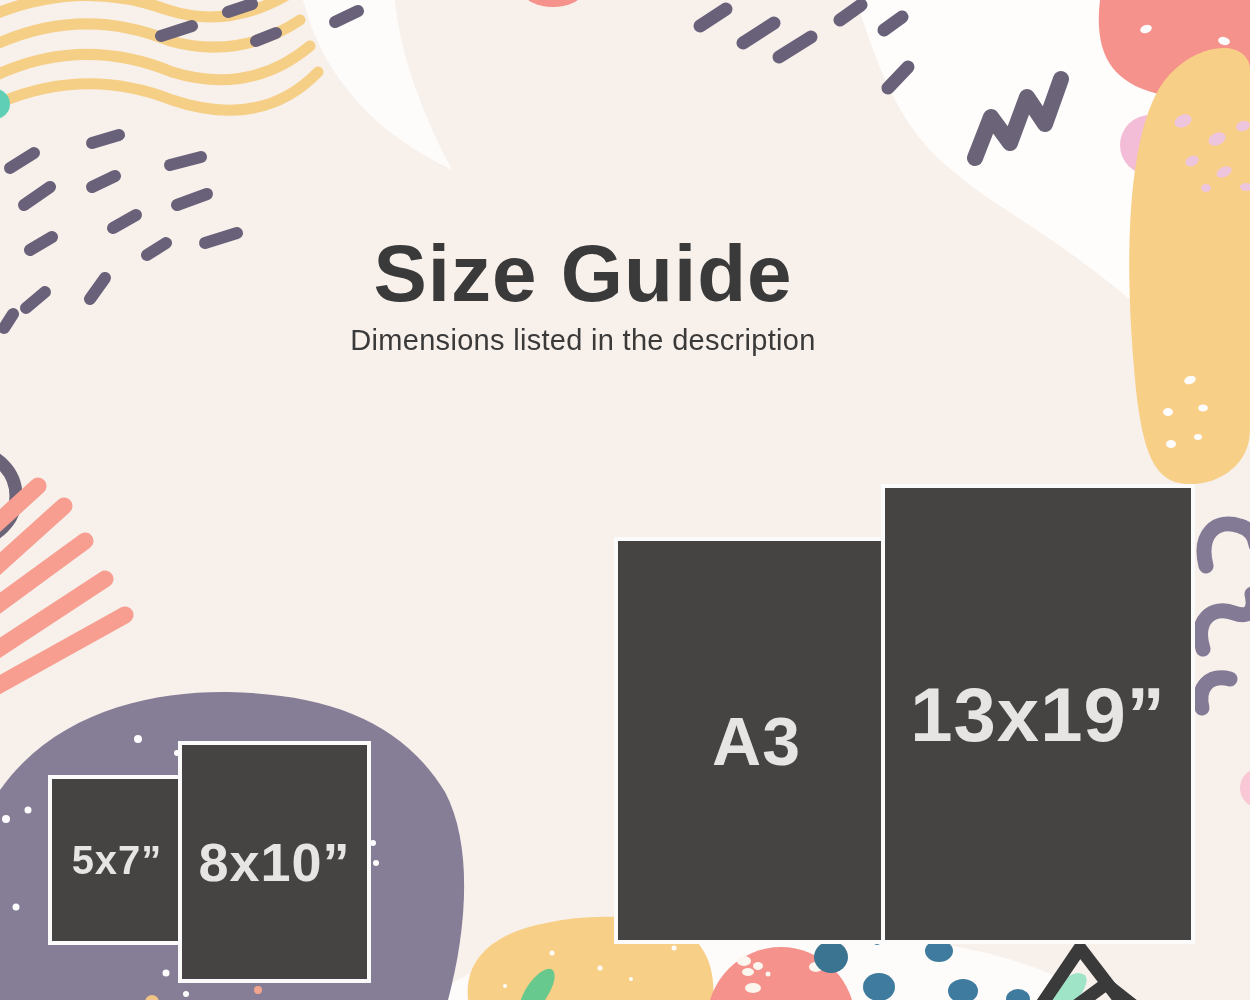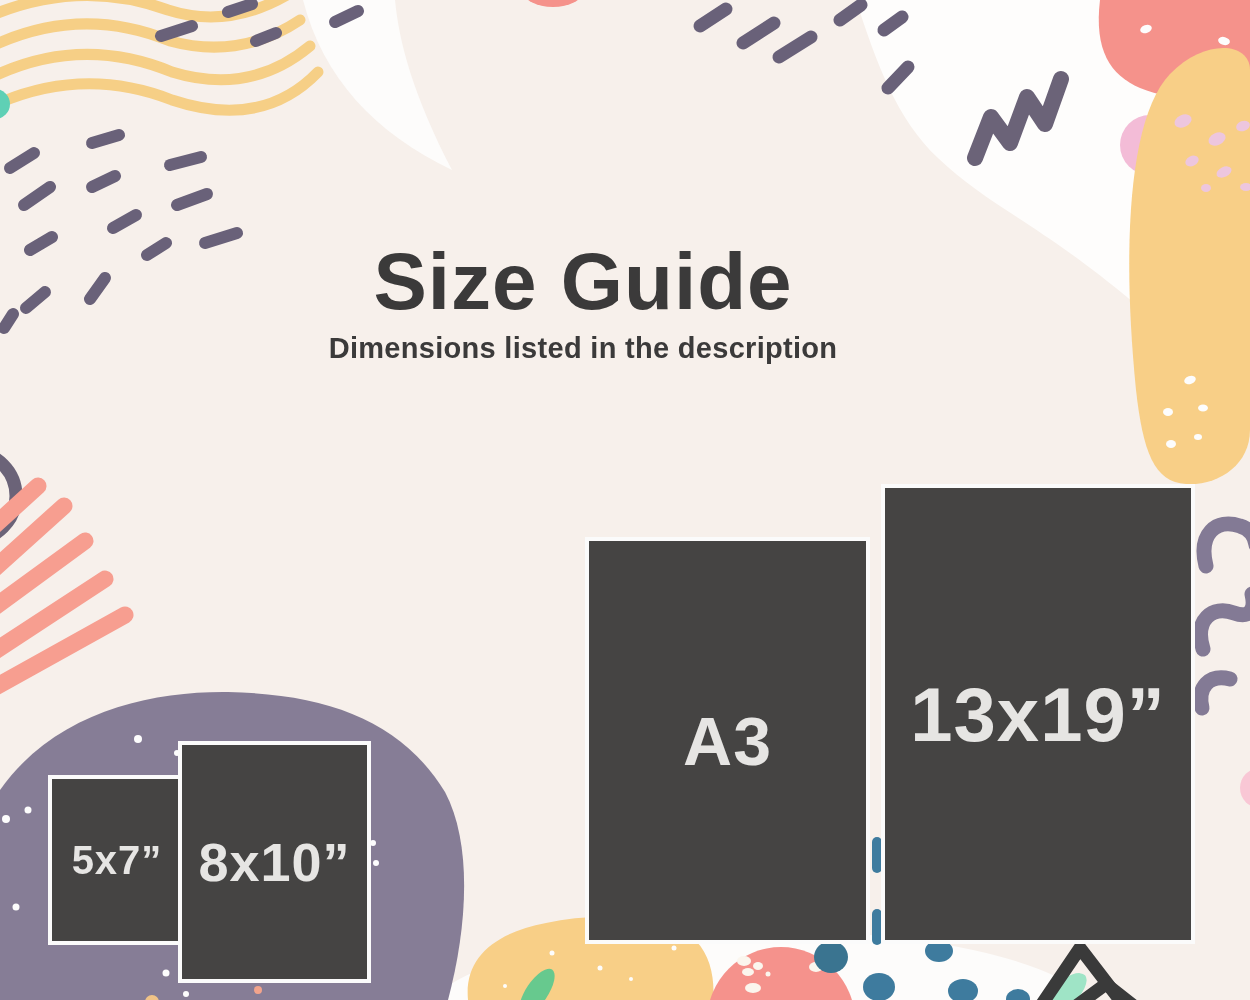--- a/index.html
+++ b/index.html
@@ -5,32 +5,32 @@
   html,body{margin:0;padding:0;background:#f7f0eb;}
   .poster{
     position:relative;width:1250px;height:1000px;overflow:hidden;
     background:#f7f0eb;font-family:"Liberation Sans",sans-serif;
   }
   svg.deco{position:absolute;left:0;top:0;z-index:1;display:block;}
   .heading{
     position:absolute;left:0;top:234px;width:1166px;text-align:center;
     z-index:3;color:#3b3a3a;
   }
-  .title{margin:8px;font-size:80px;font-weight:bold;letter-spacing:1px;line-height:1;}
-  .subtitle{margin:10px 0 0 0;font-size:29px;font-weight:bold;letter-spacing:.3px;}
+  .title{margin:0;font-size:80px;font-weight:bold;letter-spacing:1px;line-height:1;}
+  .subtitle{margin:10px 0 0 0;font-size:29px;font-weight:normal;letter-spacing:.3px;}
   .size-card{
     position:absolute;z-index:2;box-sizing:border-box;
     background:#454443;border:4px solid #fbfbfb;
     display:flex;align-items:center;justify-content:center;
     color:#e6e5e3;font-weight:bold;letter-spacing:1px;
   }
   #card-5x7  {left:48px; top:775px;width:138px;height:170px;font-size:40px;}
   #card-8x10 {left:178px;top:741px;width:193px;height:242px;font-size:54px;}
   #card-a4   {left:385px;top:662px;width:198px;height:282px;font-size:60px;}
-  #card-a3   {left:585px;top:537px;width:285px;height:407px;font-size:68px;}
+  #card-a3   {left:614px;top:537px;width:285px;height:407px;font-size:68px;}
   #card-13x19{left:881px;top:484px;width:314px;height:460px;font-size:76px;}
 </style>
 </head>
 <body>
 
 <div class="poster">
 
   <svg class="deco" width="1250" height="1000" viewBox="0 0 1250 1000">
 
     <path fill="#fefdfc" ,0="" l1250="" d="M8560,0 L1250,335 C1195,338 1168,322 1133,302 C1040,224 988,206 938,158 C897,120 876,62 856,0 Z"></path>

